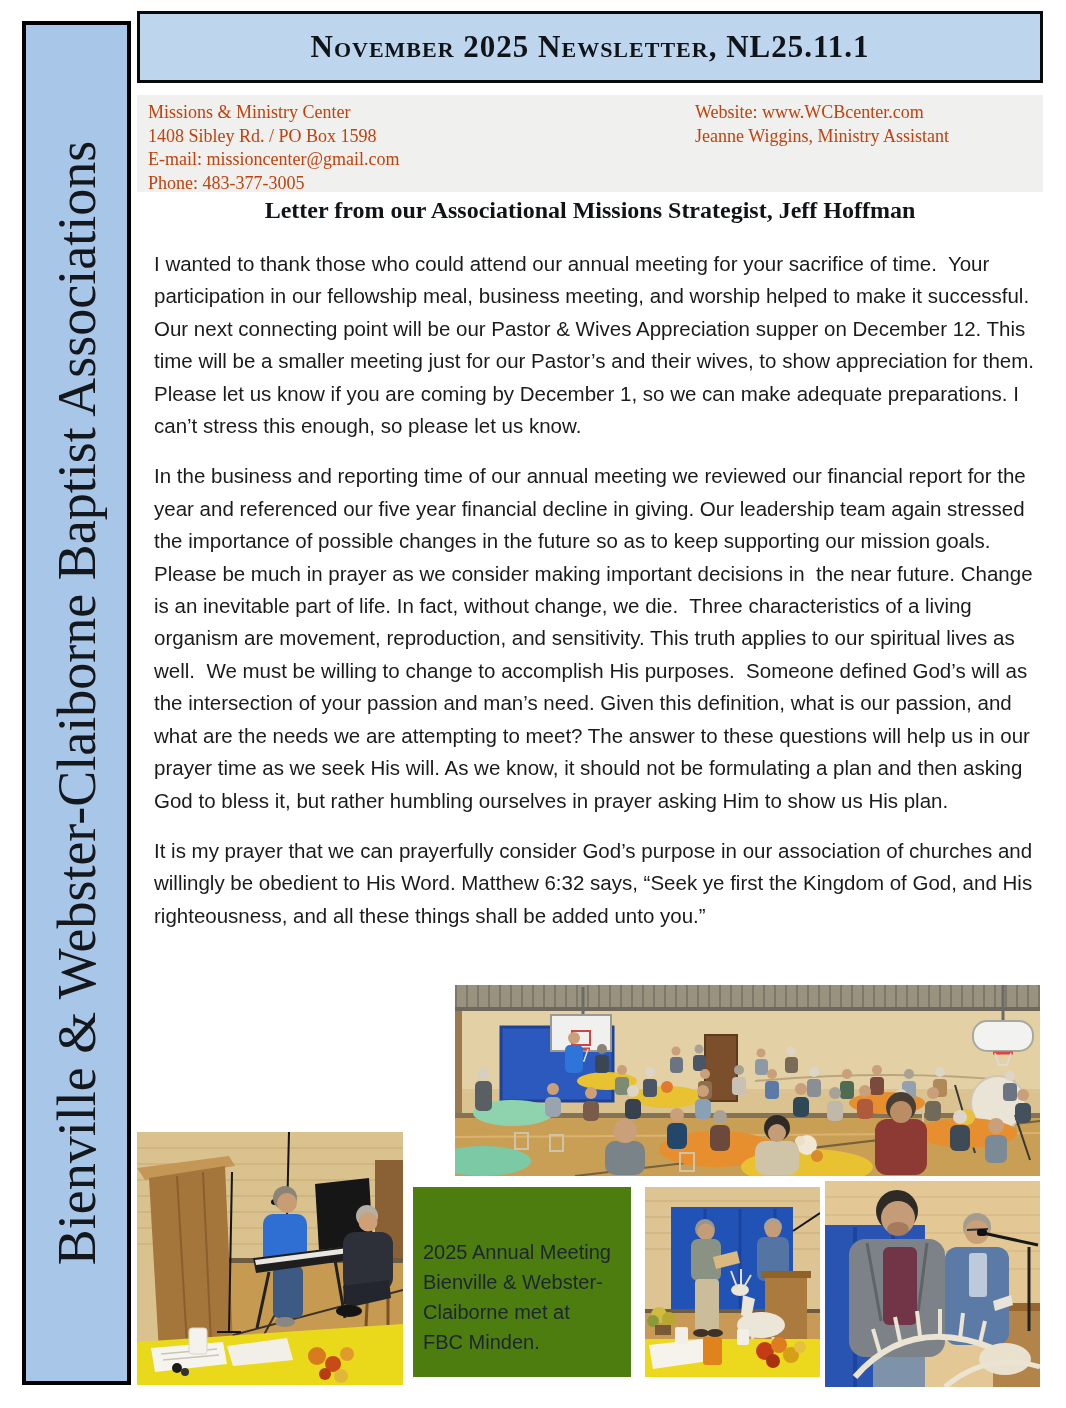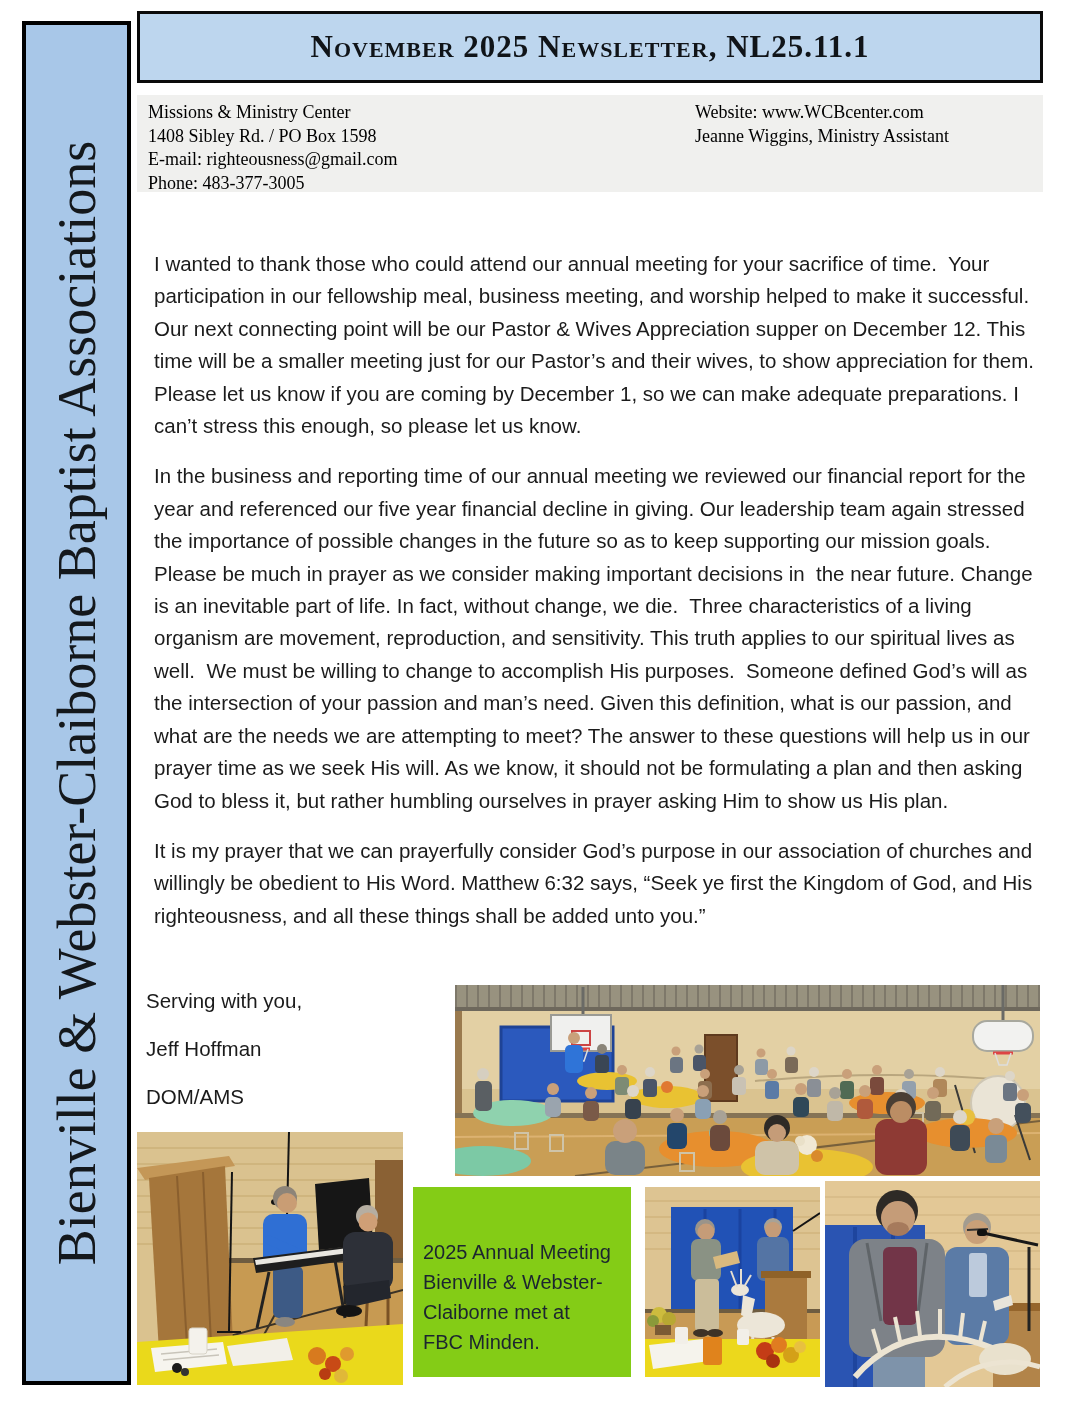--- a/index.html
+++ b/index.html
@@ -17,79 +17,75 @@
   
   .header-banner{position:absolute;left:137px;top:11px;width:906px;height:72px;
                  box-sizing:border-box;background:#bdd6ee;border:3px solid #0a0a0a;
                  display:flex;align-items:center;justify-content:center;}
   .header-title{font-family:"Liberation Serif",serif;font-variant:small-caps;
                 font-size:31px;font-weight:600;letter-spacing:1px;color:#101418;}
 
   
   .contact-block{position:absolute;left:137px;top:95px;width:906px;height:97px;
                  background:#f0f0ee;font-family:"Liberation Serif",serif;
-                 font-size:18px;line-height:23.5px;color:#000000;}
+                 font-size:18px;line-height:23.5px;color:#c2410c;}
   .contact-col{position:absolute;top:6px;}
   .contact-col.left{left:11px;}
   .contact-col.right{left:558px;}
 
   
   .letter-heading{position:absolute;left:137px;top:197px;width:906px;text-align:center;
                   font-family:"Liberation Serif",serif;font-size:24px;font-weight:700;color:#101418;}
   .letter-body{position:absolute;left:146px;top:248px;width:891px;}
   .letter-body p{margin:0 0 18px 8px;font-size:20.5px;line-height:32.4px;white-space:pre-wrap;}
   .closing{position:absolute;left:146px;top:988px;font-size:20.5px;line-height:26px;}
   .closing div{margin-bottom:22px;}
 
   
   .photo{position:absolute;display:block;}
   .photo svg{display:block;}
   .photo-a{left:455px;top:985px;}
   .photo-b{left:137px;top:1132px;}
   .photo-c{left:645px;top:1187px;}
   .photo-d{left:825px;top:1181px;}
   .caption-box{position:absolute;left:413px;top:1187px;width:218px;height:190px;
-               box-sizing:border-box;background:#84cc16;padding:50px 16px 0 10px;}
+               box-sizing:border-box;background:#4d7c0f;padding:50px 16px 0 10px;}
   .caption-box p{margin:0;font-size:20px;line-height:30px;color:#1c2530;}
 </style>
 </head>
 <body>
 
 <div class="page">
 
   <div class="sidebar">
     <div class="sidebar-text">Bienville &amp; Webster-Claiborne Baptist Associations</div>
   </div>
 
   <div class="header-banner">
     <div class="header-title">November 2025 Newsletter, NL25.11.1</div>
   </div>
 
   <div class="contact-block">
     <div class="contact-col left">
       <div>Missions &amp; Ministry Center</div>
       <div>1408 Sibley Rd. / PO Box 1598</div>
-      <div>E-mail: righteousness@gmail.com</div>
+      <div>E-mail: missioncenter@gmail.com</div>
       <div>Phone: 483-377-3005</div>
     </div>
     <div class="contact-col right">
       <div>Website: www.WCBcenter.com</div>
       <div>Jeanne Wiggins, Ministry Assistant</div>
     </div>
   </div>
 
+  <div class="letter-heading">Letter from our Associational Missions Strategist, Jeff Hoffman</div>
   <div class="letter-body">
     <p>I wanted to thank those who could attend our annual meeting for your sacrifice of time.  Your participation in our fellowship meal, business meeting, and worship helped to make it successful.  Our next connecting point will be our Pastor &amp; Wives Appreciation supper on December 12. This time will be a smaller meeting just for our Pastor’s and their wives, to show appreciation for them. Please let us know if you are coming by December 1, so we can make adequate preparations. I can’t stress this enough, so please let us know.</p>
     <p>In the business and reporting time of our annual meeting we reviewed our financial report for the year and referenced our five year financial decline in giving. Our leadership team again stressed the importance of possible changes in the future so as to keep supporting our mission goals. Please be much in prayer as we consider making important decisions in  the near future. Change is an inevitable part of life. In fact, without change, we die.  Three characteristics of a living organism are movement, reproduction, and sensitivity. This truth applies to our spiritual lives as well.  We must be willing to change to accomplish His purposes.  Someone defined God’s will as the intersection of your passion and man’s need. Given this definition, what is our passion, and what are the needs we are attempting to meet? The answer to these questions will help us in our prayer time as we seek His will. As we know, it should not be formulating a plan and then asking God to bless it, but rather humbling ourselves in prayer asking Him to show us His plan.</p>
     <p>It is my prayer that we can prayerfully consider God’s purpose in our association of churches and willingly be obedient to His Word. Matthew 6:32 says, “Seek ye first the Kingdom of God, and His righteousness, and all these things shall be added unto you.”</p>
-  </div>
-  <div class="closing">
-    <div>Serving with you,</div>
-    <div>Jeff Hoffman</div>
-    <div>DOM/AMS</div>
   </div>
 
   <div class="photo photo-a">
     <svg width="585" height="191" viewBox="0 0 585 191" xmlns="http://www.w3.org/2000/svg">
       <rect width="585" height="191" fill="#e5d3aa"></rect>
       <rect width="585" height="24" fill="#98927f"></rect>
       <line x1="0" y1="12" x2="585" y2="12" stroke="#7e786a" stroke-width="24" stroke-dasharray="2 9"></line>
       <rect y="22" width="585" height="4" fill="#6e685c"></rect>
       <rect y="26" width="585" height="104" fill="#e3d0a4"></rect>
       <rect y="104" width="585" height="26" fill="#dac390"></rect>

